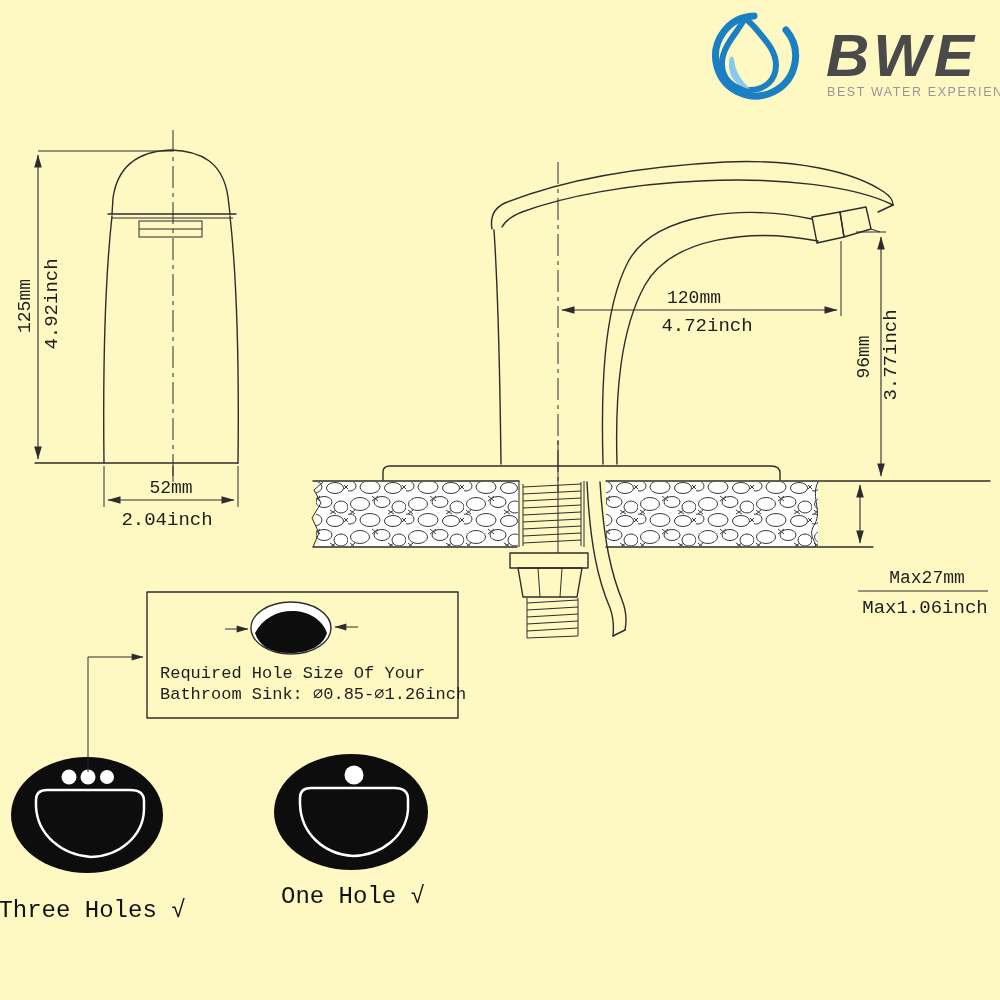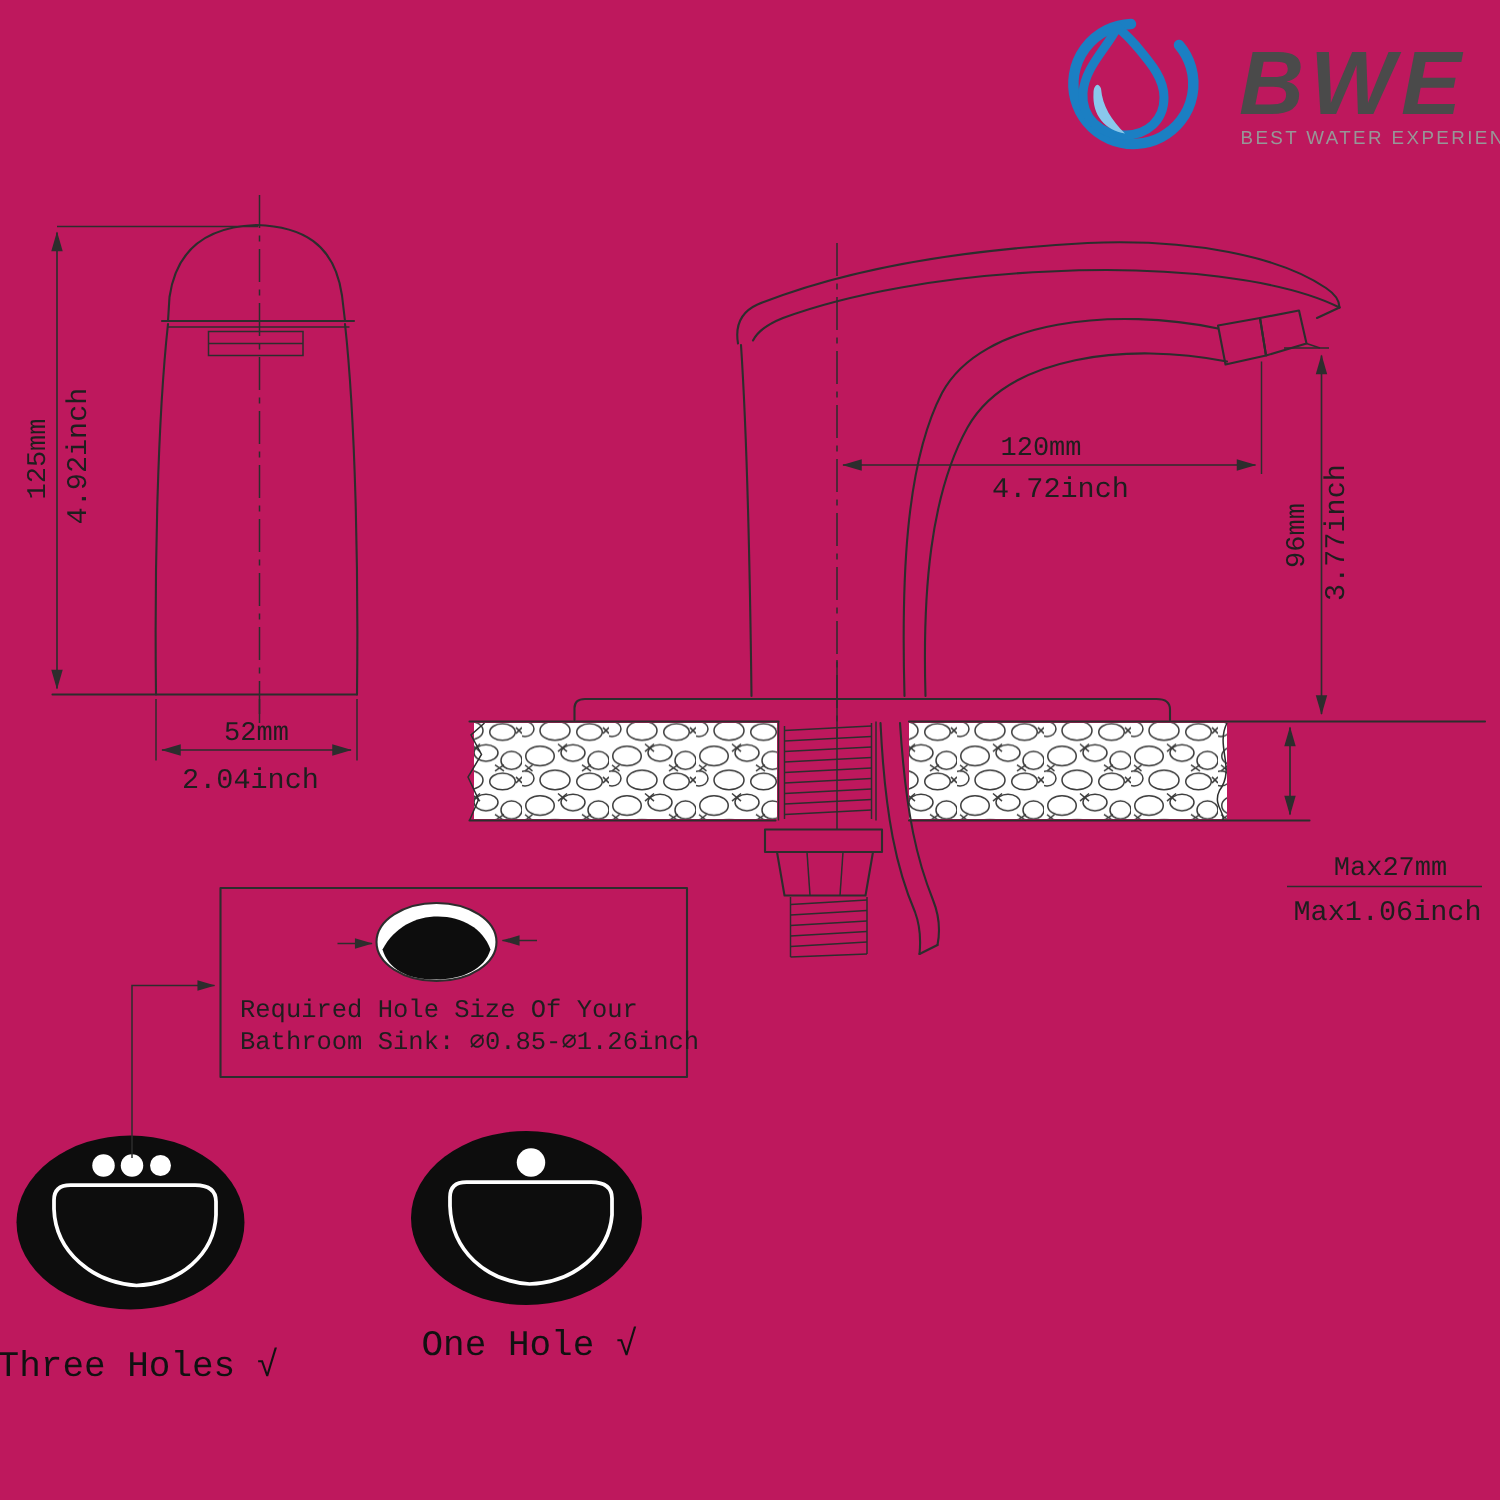--- a/index.html
+++ b/index.html
@@ -1,16 +1,16 @@
 <!DOCTYPE html>
 <html><head>
 <meta charset="utf-8">
 <style>
   html,body{margin:0;padding:0;background:#ffffff;}
-  .stage{position:relative;width:1000px;height:1000px;background:#be185d;overflow:hidden;
+  .stage{position:relative;width:1000px;height:1000px;background:#fef9c3;overflow:hidden;
          font-family:"Liberation Sans", sans-serif;}
   svg{display:block;}
   .outline{stroke:#2d2d2d;stroke-width:1.4;fill:none;stroke-linecap:round;stroke-linejoin:round;}
   .thin{stroke:#2d2d2d;stroke-width:1;fill:none;}
   .dimline{stroke:#2d2d2d;stroke-width:1.1;fill:none;}
   .center{stroke:#2d2d2d;stroke-width:1;fill:none;stroke-dasharray:22 5 4 5;}
   .dim{font-family:"Liberation Mono", monospace;font-size:18px;fill:#1e1e1e;}
   .dim-big{font-family:"Liberation Mono", monospace;font-size:19px;fill:#1e1e1e;}
   .callout-txt{font-family:"Liberation Mono", monospace;font-size:17px;fill:#1e1e1e;}
   .sink-label{font-family:"Liberation Mono", monospace;font-size:24px;fill:#111;}

